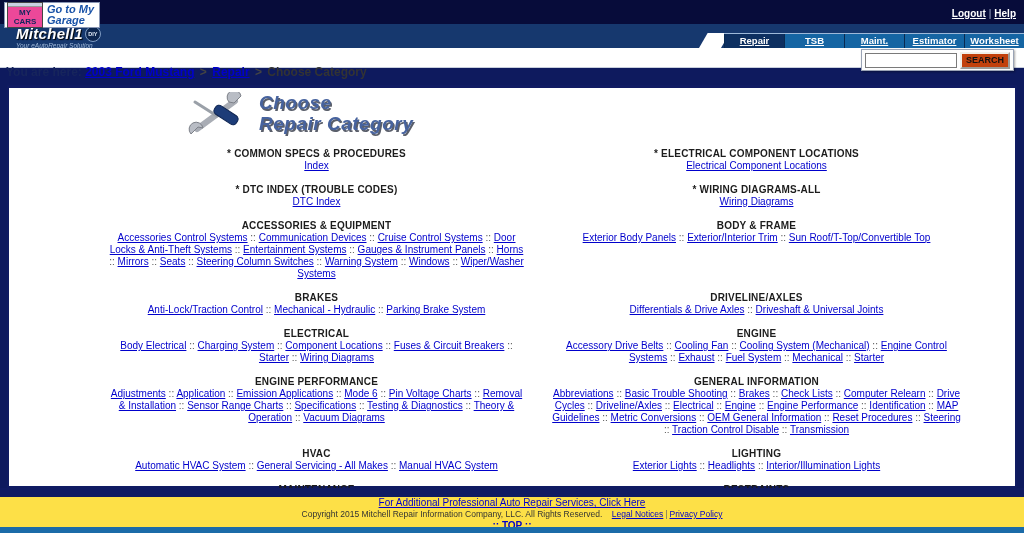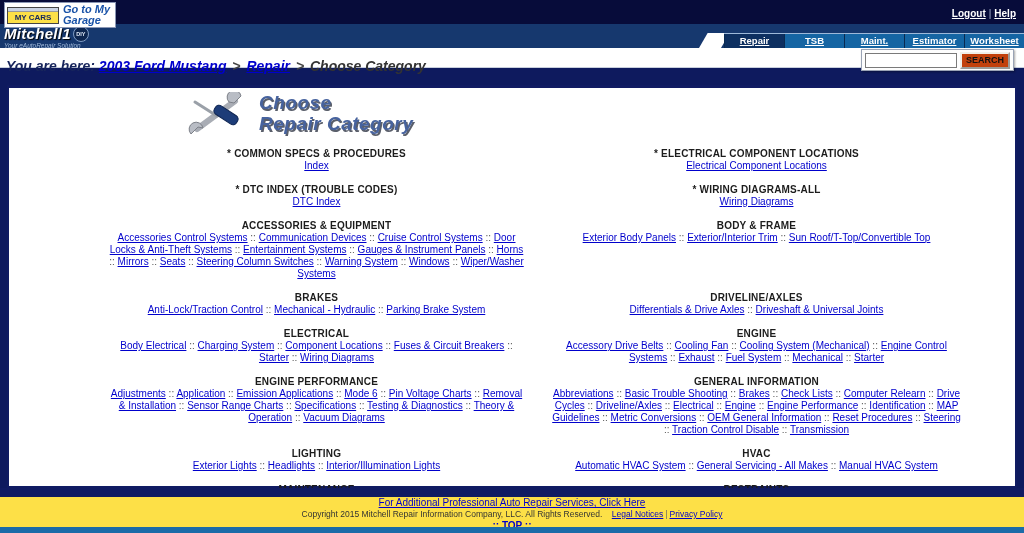--- a/index.html
+++ b/index.html
@@ -10,50 +10,50 @@
     background:var(--page_bg,#0e1a5e);
   }
   a { color:var(--link,#0000cc); text-decoration:underline; cursor:pointer; }
 
   
   .topbar { position:absolute; top:0; left:0; width:100%; height:24px; background:var(--topbar,#070c3a); }
   .mycars-badge {
     position:absolute; left:4px; top:2px; height:26px; background:#fff;
     border:1px solid #8a97b5; display:flex; align-items:center; padding:1px 4px 1px 2px; z-index:5;
   }
-  .plate { border:1px solid #444; background:#fde047; margin-right:4px; width:52px; }
+  .plate { border:1px solid #444; background:#ec4899; margin-right:4px; width:36px; }
   .plate-top { height:4px; background:#c9d2e2; border-bottom:1px solid #999; }
   .plate-text { font-size:8px; font-weight:bold; color:#13265e; text-align:center; letter-spacing:0; padding:1px 0; }
   .garage-text { font-size:11px; font-weight:bold; font-style:italic; color:#1a53a8; line-height:11px; width:48px; }
   .top-right { position:absolute; right:8px; top:3px; text-align:right; }
   .top-links a { color:#fff; font-size:10px; font-weight:bold; }
   .top-links .div { color:#aab4d0; font-size:10px; padding:0 3px; }
   .version { color:#b8c4de; font-size:8px; margin-top:1px; }
 
   
   .band { position:absolute; top:24px; left:0; width:100%; height:24px; background:var(--band,#16386e); }
-  .logo { position:absolute; left:4px; top:1px; }
+  .logo { position:absolute; left:16px; top:1px; }
   .logo-row { display:flex; align-items:center; }
   .brand { color:#fff; font-size:15px; font-weight:bold; font-style:italic; letter-spacing:0.3px; text-shadow:1px 1px 1px #000; }
   .diy-circle {
     width:16px; height:16px; border-radius:50%; background:#0d2650; border:1px solid #7f9cc4;
     color:#dfe8f5; font-size:5.5px; font-weight:bold; display:flex; align-items:center; justify-content:center; margin-left:2px;
   }
   .tagline { color:#9fb8d8; font-size:6.5px; font-style:italic; margin-top:0; }
   .tabs-wrap { position:absolute; right:0; top:9px; height:15px; display:flex; border-top:1px solid #9db9d9; }
   .swoosh { position:absolute; right:303px; top:9px; width:22px; height:15px; background:#fff; transform:skewX(-30deg); transform-origin:bottom; }
   .tab {
     width:60px; height:15px; background:var(--tab,#1565a3); border-left:1px solid #0a2a50;
     color:#fff; font-size:9.5px; font-weight:bold; text-align:center; line-height:14px; text-decoration:underline;
   }
   .tab.active { background:var(--tab_active,#0d2f60); }
 
   
   .crumb-row { position:absolute; top:48px; left:0; width:100%; height:20px; background:#fff; border-bottom:1px solid #c8cfdd; }
-  .crumbs { position:absolute; left:6px; top:10px; font-size:14px; color:#222;font-style:italic; }
+  .crumbs { position:absolute; left:6px; top:17px; font-size:12px; color:#222; }
   .crumb-prefix { font-weight:bold; color:#17255c; }
   .crumbs a { font-weight:bold; }
   .crumb-sep { color:#444; font-weight:bold; padding:0 2px; }
   .crumb-current { font-weight:bold; color:#333; }
   .search-panel {
     position:absolute; right:10px; top:49px; height:22px; background:#fdfdfd; border:1px solid #9aa3b5;
     box-shadow:1px 1px 2px rgba(0,0,0,.35); display:flex; align-items:center; padding:2px 3px; z-index:6;
   }
   .search-input { width:92px; height:15px; border:1px solid #7a7a7a; font-size:10px; padding:0 2px; }
   .search-btn {
@@ -203,26 +203,26 @@
       </div>
       <div class="cat-section">
         <div class="cat-heading">ENGINE PERFORMANCE</div>
         <div class="cat-links"><a href="#" class="cat-link">Adjustments</a><span class="sep"> :: </span><a href="#" class="cat-link">Application</a><span class="sep"> :: </span><a href="#" class="cat-link">Emission Applications</a><span class="sep"> :: </span><a href="#" class="cat-link">Mode 6</a><span class="sep"> :: </span><a href="#" class="cat-link">Pin Voltage Charts</a><span class="sep"> :: </span><a href="#" class="cat-link">Removal &amp; Installation</a><span class="sep"> :: </span><a href="#" class="cat-link">Sensor Range Charts</a><span class="sep"> :: </span><a href="#" class="cat-link">Specifications</a><span class="sep"> :: </span><a href="#" class="cat-link">Testing &amp; Diagnostics</a><span class="sep"> :: </span><a href="#" class="cat-link">Theory &amp; Operation</a><span class="sep"> :: </span><a href="#" class="cat-link">Vacuum Diagrams</a></div>
       </div>
       <div class="cat-section">
         <div class="cat-heading">GENERAL INFORMATION</div>
         <div class="cat-links"><a href="#" class="cat-link">Abbreviations</a><span class="sep"> :: </span><a href="#" class="cat-link">Basic Trouble Shooting</a><span class="sep"> :: </span><a href="#" class="cat-link">Brakes</a><span class="sep"> :: </span><a href="#" class="cat-link">Check Lists</a><span class="sep"> :: </span><a href="#" class="cat-link">Computer Relearn</a><span class="sep"> :: </span><a href="#" class="cat-link">Drive Cycles</a><span class="sep"> :: </span><a href="#" class="cat-link">Driveline/Axles</a><span class="sep"> :: </span><a href="#" class="cat-link">Electrical</a><span class="sep"> :: </span><a href="#" class="cat-link">Engine</a><span class="sep"> :: </span><a href="#" class="cat-link">Engine Performance</a><span class="sep"> :: </span><a href="#" class="cat-link">Identification</a><span class="sep"> :: </span><a href="#" class="cat-link">MAP Guidelines</a><span class="sep"> :: </span><a href="#" class="cat-link">Metric Conversions</a><span class="sep"> :: </span><a href="#" class="cat-link">OEM General Information</a><span class="sep"> :: </span><a href="#" class="cat-link">Reset Procedures</a><span class="sep"> :: </span><a href="#" class="cat-link">Steering</a><span class="sep"> :: </span><a href="#" class="cat-link">Traction Control Disable</a><span class="sep"> :: </span><a href="#" class="cat-link">Transmission</a></div>
       </div>
       <div class="cat-section">
+        <div class="cat-heading">HVAC</div>
+        <div class="cat-links"><a href="#" class="cat-link">Automatic HVAC System</a><span class="sep"> :: </span><a href="#" class="cat-link">General Servicing - All Makes</a><span class="sep"> :: </span><a href="#" class="cat-link">Manual HVAC System</a></div>
+      </div>
+      <div class="cat-section">
         <div class="cat-heading">LIGHTING</div>
         <div class="cat-links"><a href="#" class="cat-link">Exterior Lights</a><span class="sep"> :: </span><a href="#" class="cat-link">Headlights</a><span class="sep"> :: </span><a href="#" class="cat-link">Interior/Illumination Lights</a></div>
-      </div>
-      <div class="cat-section">
-        <div class="cat-heading">HVAC</div>
-        <div class="cat-links"><a href="#" class="cat-link">Automatic HVAC System</a><span class="sep"> :: </span><a href="#" class="cat-link">General Servicing - All Makes</a><span class="sep"> :: </span><a href="#" class="cat-link">Manual HVAC System</a></div>
       </div>
       <div class="cat-section">
         <div class="cat-heading">MAINTENANCE</div>
         <div class="cat-links"><a href="#" class="cat-link">Procedures</a></div>
       </div>
       <div class="cat-section">
         <div class="cat-heading">RESTRAINTS</div>
         <div class="cat-links"><a href="#" class="cat-link">Airbag</a><span class="sep"> :: </span><a href="#" class="cat-link">Restraints Control Systems</a></div>
       </div>
       <div class="cat-section">

